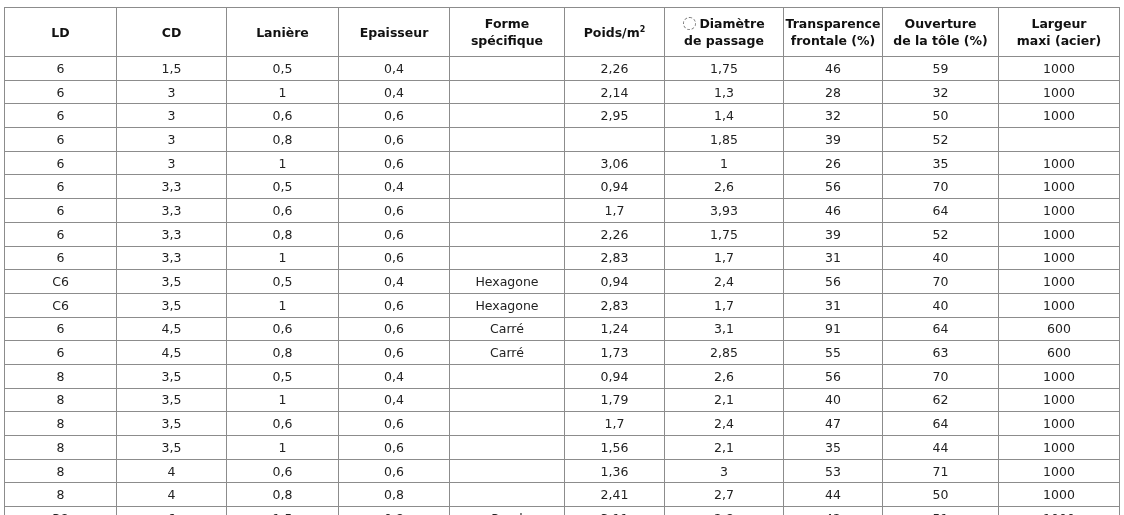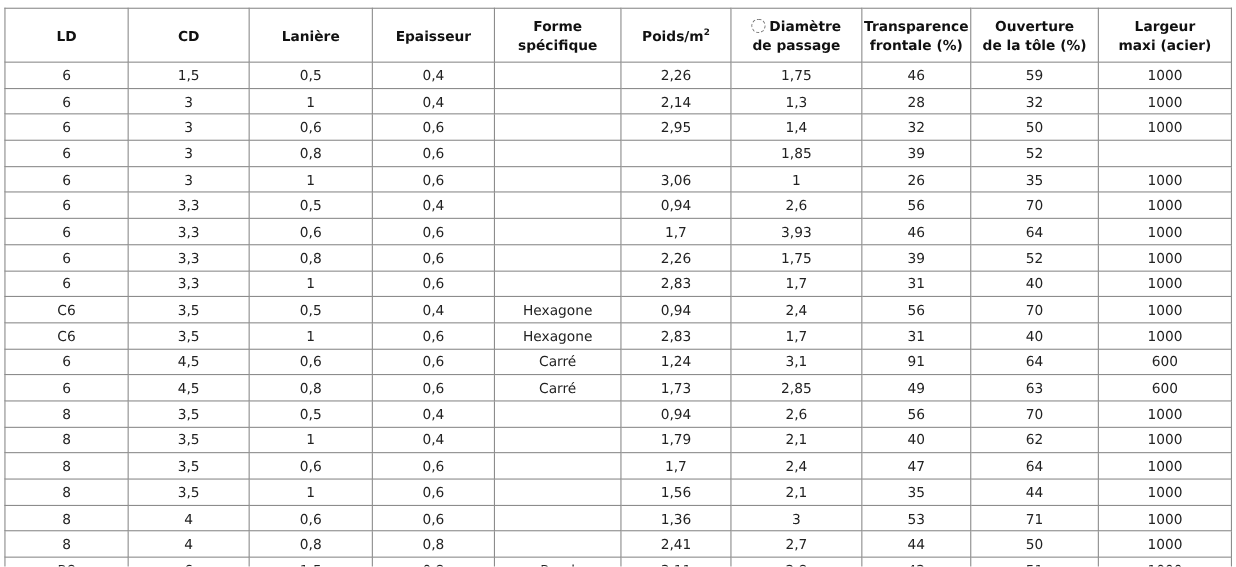--- a/index.html
+++ b/index.html
@@ -187,21 +187,21 @@
         <td>600</td>
       </tr>
       <tr>
         <td>6</td>
         <td>4,5</td>
         <td>0,8</td>
         <td>0,6</td>
         <td>Carré</td>
         <td>1,73</td>
         <td>2,85</td>
-        <td>49</td>
+        <td>55</td>
         <td>63</td>
         <td>600</td>
       </tr>
       <tr>
         <td>8</td>
         <td>3,5</td>
         <td>0,5</td>
         <td>0,4</td>
         <td></td>
         <td>0,94</td>

